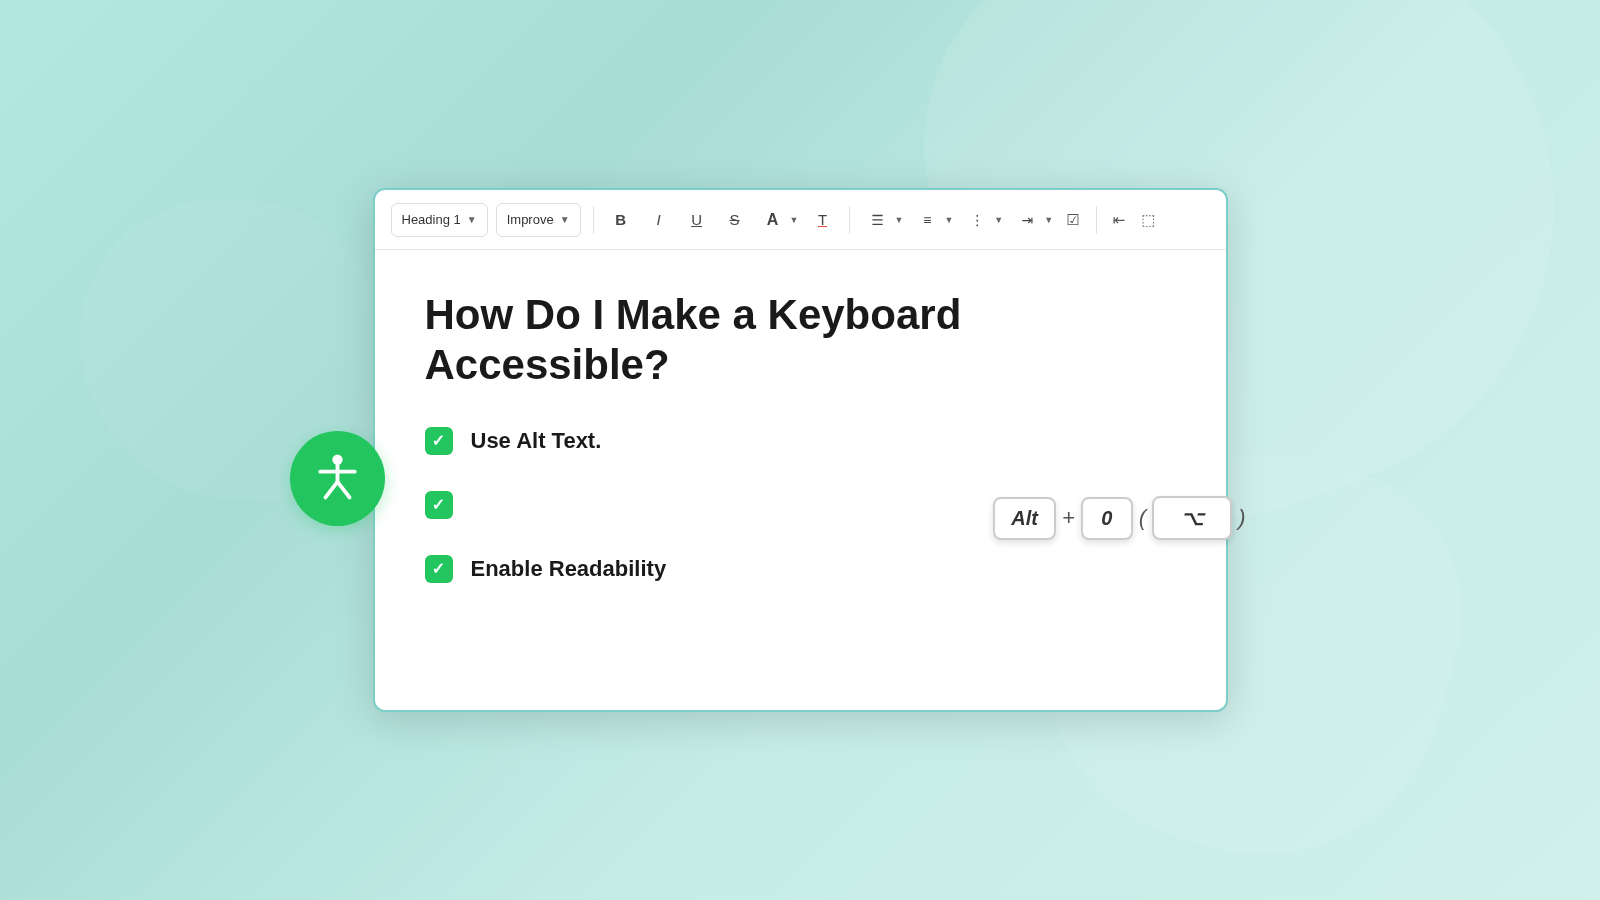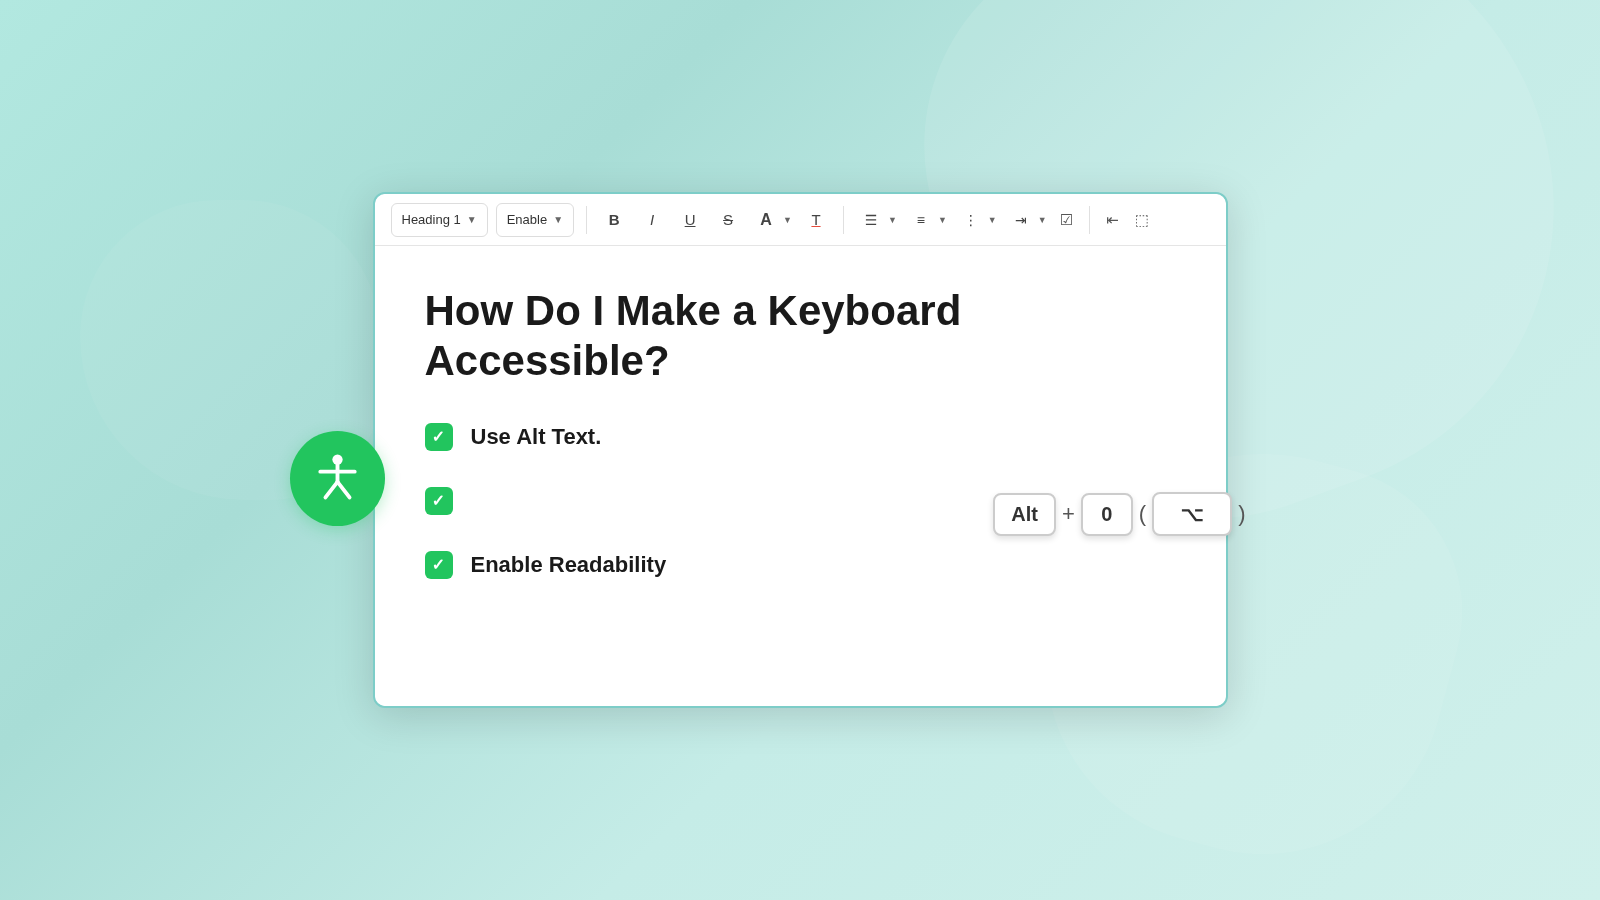--- a/index.html
+++ b/index.html
@@ -52,21 +52,21 @@
       box-shadow: 0 8px 40px rgba(0,0,0,0.15);
       overflow: visible;
       border: 2px solid #7dcdc8;
     }
 
     
     .toolbar {
       display: flex;
       align-items: center;
       padding: 0 16px;
-      height: 52px;
+      height: 60px;
       border-bottom: 1px solid #e5e5e5;
       gap: 8px;
       background: white;
       border-radius: 12px 12px 0 0;
     }
 
     .toolbar-select {
       display: flex;
       align-items: center;
       gap: 6px;
@@ -192,20 +192,21 @@
     .keyboard-shortcut {
       position: absolute;
       right: -20px;
       bottom: 170px;
       display: flex;
       align-items: center;
       gap: 6px;
       font-size: 20px;
       font-weight: 500;
       color: #333;
+      font-style: italic;
     }
 
     .key-btn {
       background: white;
       border: 2px solid #ccc;
       border-radius: 8px;
       padding: 8px 16px;
       font-size: 20px;
       font-weight: 600;
       color: #333;
@@ -275,21 +276,21 @@
   </div>
 
   <div class="toolbar">
 
     <div class="toolbar-select">
       <span>Heading 1</span>
       <span class="chevron">▼</span>
     </div>
 
     <div class="toolbar-select">
-      <span>Enable</span>
+      <span>Improve</span>
       <span class="chevron">▼</span>
     </div>
 
     <div class="toolbar-divider"></div>
 
     <button class="toolbar-btn bold">
       <span>B</span>
     </button>
 
     <button class="toolbar-btn italic">

